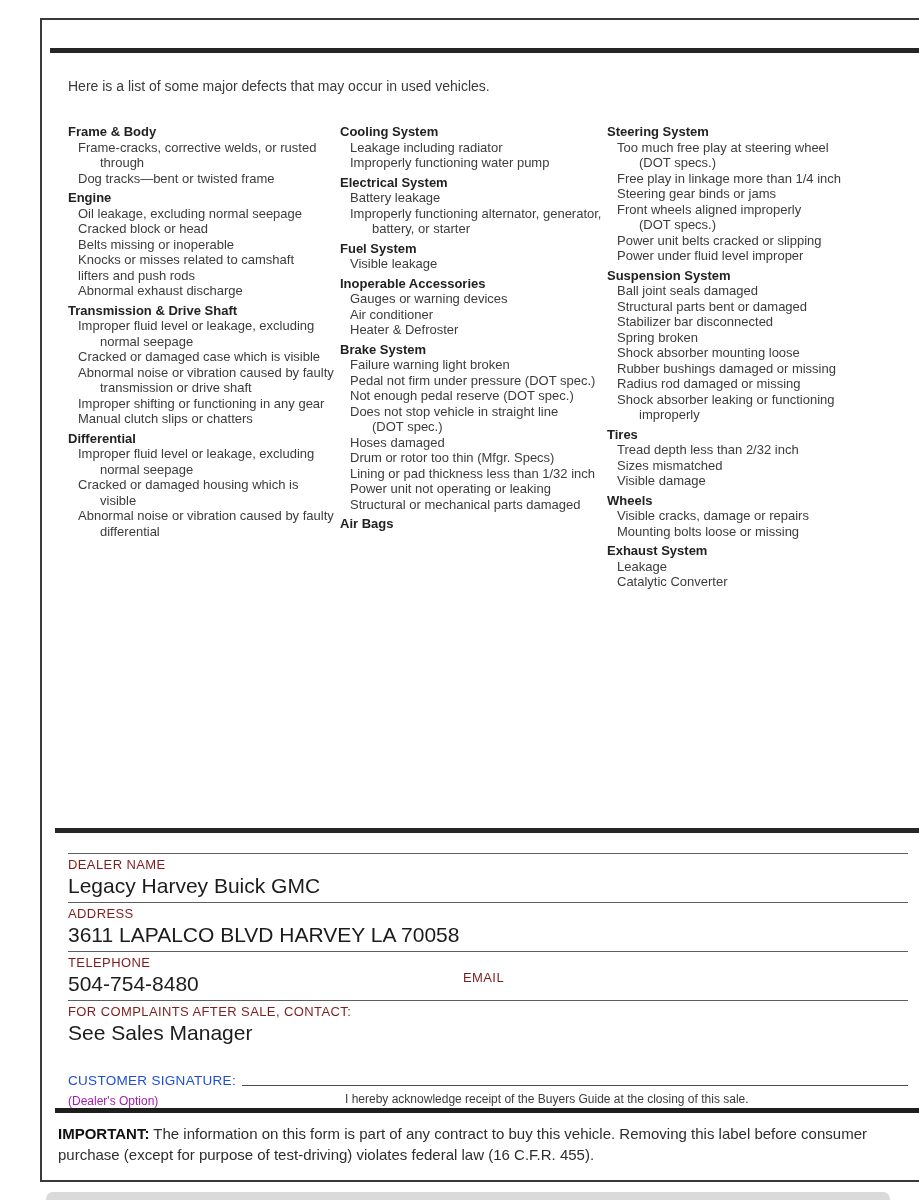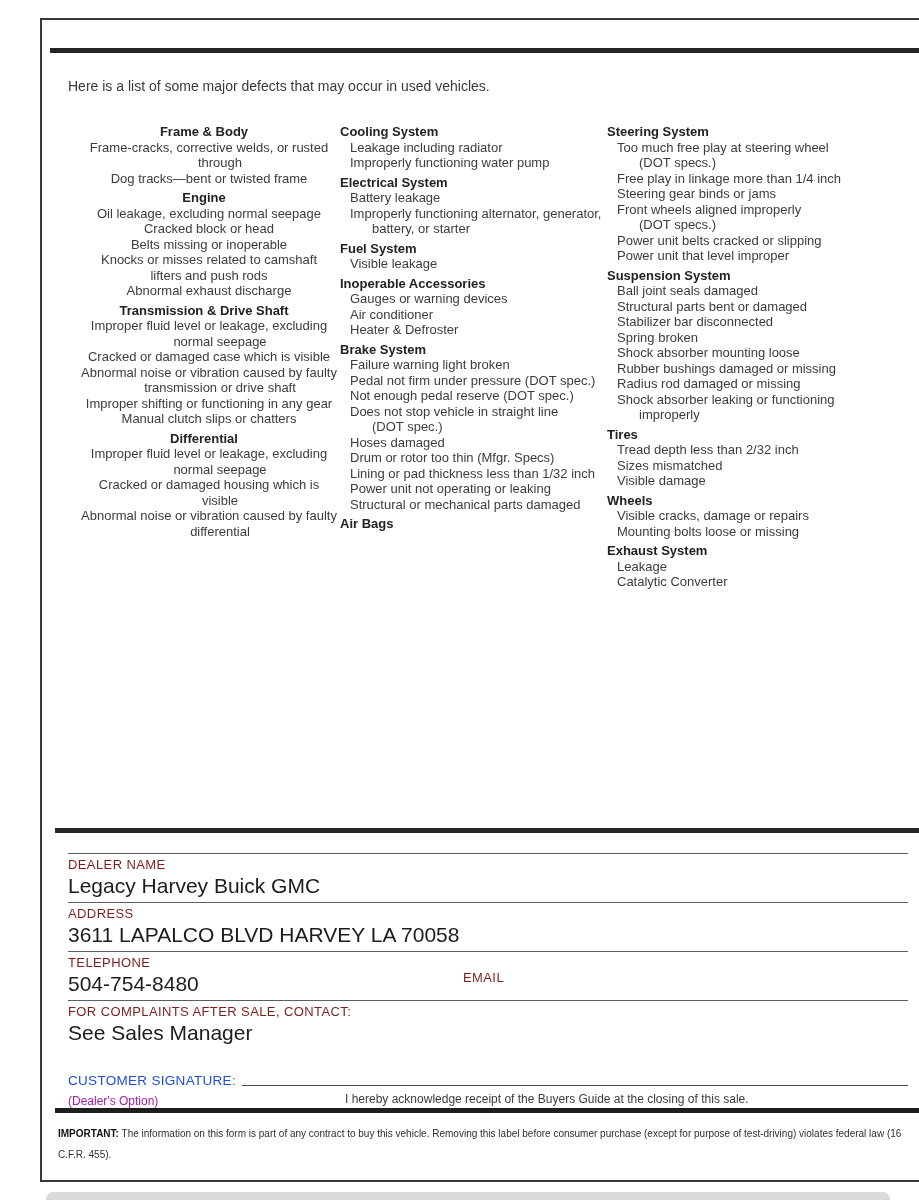--- a/index.html
+++ b/index.html
@@ -9,21 +9,21 @@
     -webkit-font-smoothing:antialiased;
   }
   .page{
     position:absolute;left:40px;top:18px;width:897px;height:1164px;
     box-sizing:border-box;border:2px solid #3a3a3a;background:#fff;
   }
   .top-rule{height:5px;background:#262626;margin:28px 7px 0 8px;}
   .intro{margin:25px 0 0 26px;font-size:14px;color:#3a3a3a;}
   .columns{display:flex;margin:30px 8px 0 26px;align-items:flex-start;}
   .col{flex:none;}
-  .col:nth-of-type(1){width:272px;text-align:center;}
+  .col:nth-of-type(1){width:272px;}
   .col:nth-of-type(2){width:267px;}
   .col:nth-of-type(3){width:auto;}
   .heading{font-size:13px;font-weight:bold;color:#222;line-height:15.5px;margin-top:4px;white-space:nowrap;}
   .section:first-of-type .heading{margin-top:0;}
   .line{font-size:13px;color:#3c3c3c;line-height:15.5px;padding-left:10px;white-space:nowrap;}
   .line.wrap{padding-left:32px;}
   .form-section{position:absolute;top:808px;left:0;right:0;}
   .form-rule{height:5px;background:#262626;margin:0 14px 0 13px;}
   .fwrap{margin:20px 27px 0 26px;}
   .frow{border-top:1.5px solid #5e5e5e;padding:3px 0 4px 0;}
@@ -34,21 +34,21 @@
   .frow:last-of-type{border-bottom:1.5px solid #5e5e5e;}
   .sig-block{margin-top:24px;}
   .sig-row{display:flex;align-items:flex-end;}
   .sig-label{font-size:13.5px;color:#1d4ed8;letter-spacing:.3px;white-space:nowrap;}
   .sig-line{flex:1;border-bottom:1.5px solid #4a4a4a;margin:0 0 2px 6px;height:1px;}
   .sig-sub{position:relative;margin-top:3px;height:16px;}
   .dealers-option{font-size:12px;color:#a21caf;}
   .ack{position:absolute;left:277px;top:1px;font-size:12px;color:#3c3c3c;white-space:nowrap;}
   .important{position:absolute;top:1088px;left:13px;right:14px;}
   .important-rule{height:5px;background:#1e1e1e;}
-  .important-text{margin:10px 8px 0 3px;font-size:10px;line-height:21px;color:#2e2e2e;}
+  .important-text{margin:10px 8px 0 3px;font-size:15px;line-height:21px;color:#2e2e2e;}
   .important-label{font-weight:bold;color:#111;}
   .next-strip{position:absolute;left:46px;top:1192px;width:844px;height:8px;background:#dadada;border-radius:7px 7px 0 0;}
 </style>
 </head>
 <body>
 
 <div class="page">
 
   <div class="top-rule"></div>
 
@@ -174,21 +174,21 @@
               <div class="heading">Steering System</div>
               <div>
 
               <div class="line">Too much free play at steering wheel</div>
               <div class="line wrap">(DOT specs.)</div>
               <div class="line">Free play in linkage more than 1/4 inch</div>
               <div class="line">Steering gear binds or jams</div>
               <div class="line">Front wheels aligned improperly</div>
               <div class="line wrap">(DOT specs.)</div>
               <div class="line">Power unit belts cracked or slipping</div>
-              <div class="line">Power unit that level improper</div>
+              <div class="line">Power under fluid level improper</div>
             </div>
             </div>
           <div class="section">
               <div class="heading">Suspension System</div>
               <div>
 
               <div class="line">Ball joint seals damaged</div>
               <div class="line">Structural parts bent or damaged</div>
               <div class="line">Stabilizer bar disconnected</div>
               <div class="line">Spring broken</div>

